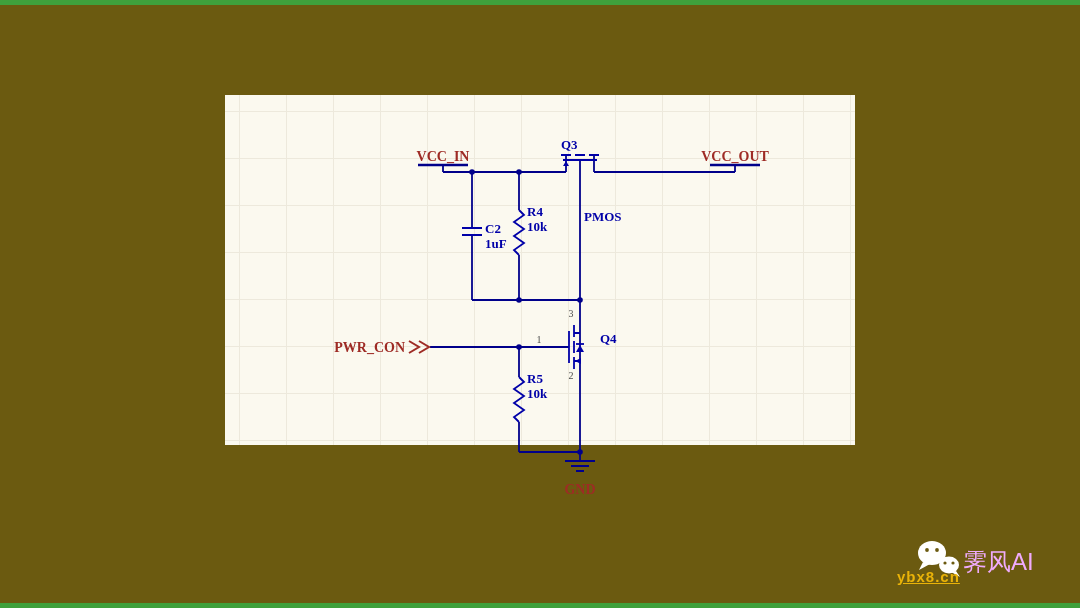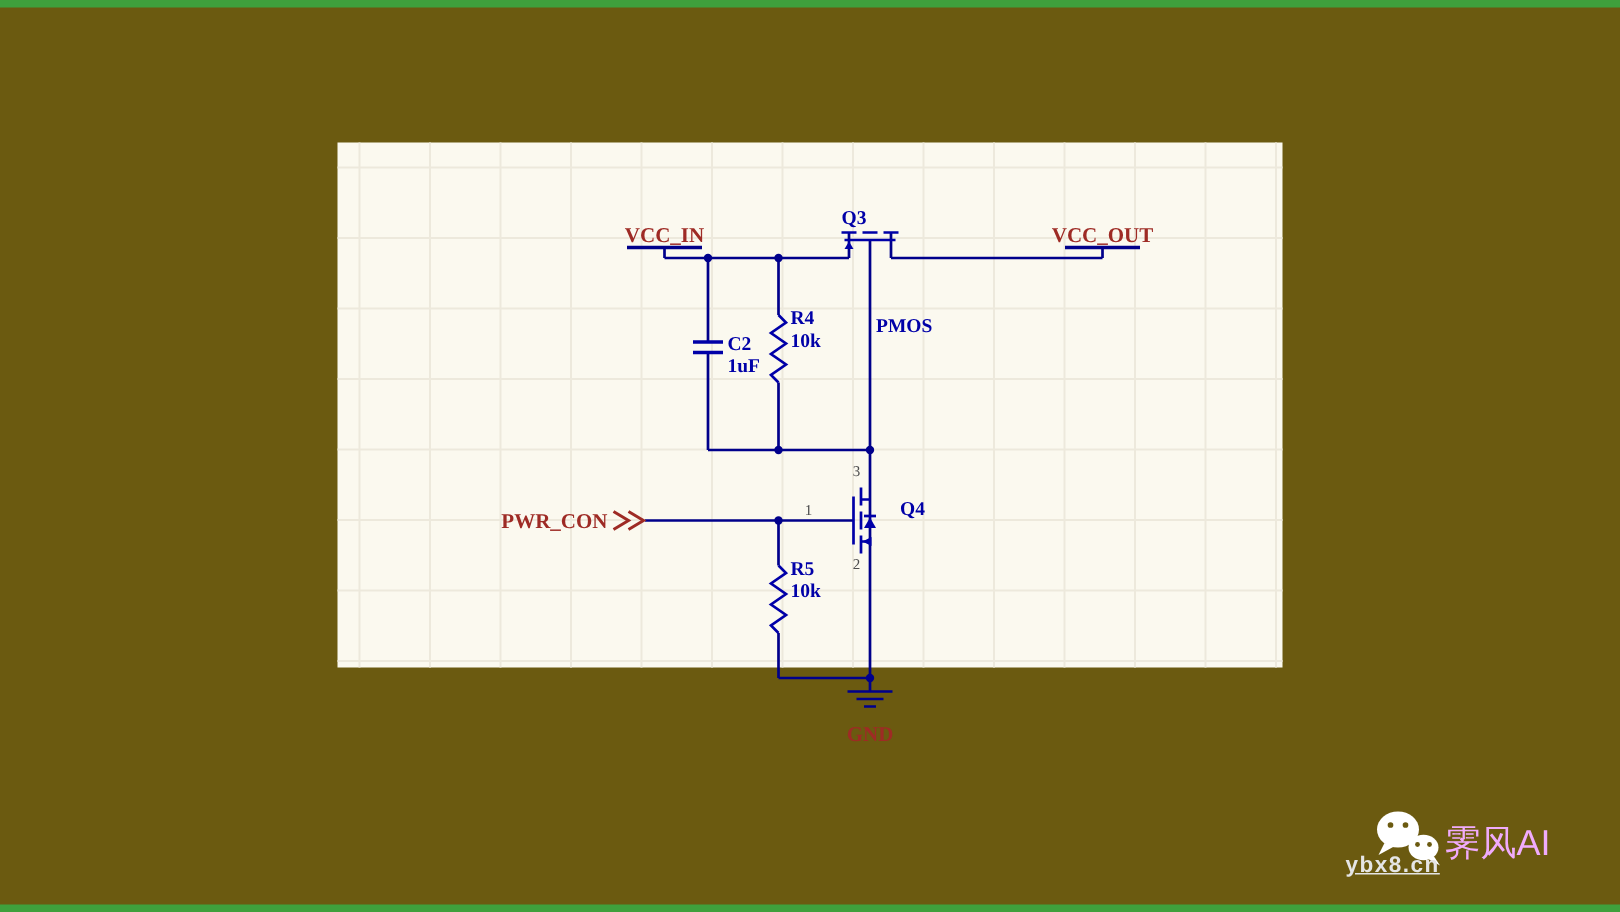--- a/index.html
+++ b/index.html
@@ -28,21 +28,21 @@
   .dot{fill:#00008B;stroke:none;}
   .port{stroke:#9E2B25;stroke-width:2;fill:none;}
   .t-net{fill:#9E2B25;font-family:"Liberation Serif",serif;font-size:14px;font-weight:600;}
   .t-comp{fill:#0000A8;font-family:"Liberation Serif",serif;font-size:13px;font-weight:600;}
   .t-pin{fill:#4d4d4d;font-family:"Liberation Serif",serif;font-size:10px;}
   .branding{position:absolute;left:897px;top:538px;width:160px;height:55px;color:#fff;}
   .wechat{position:absolute;left:18px;top:0;}
   .brand-name{position:absolute;left:66px;top:8px;font-size:24px;color:#f0abfc;white-space:nowrap;}
   .watermark{
     position:absolute;left:0;top:30px;font-size:15px;font-weight:bold;
-    color:#e5e5e5;text-decoration:underline;letter-spacing:1px;white-space:nowrap;
+    color:#eab308;text-decoration:underline;letter-spacing:1px;white-space:nowrap;
   }
 </style>
 </head>
 <body>
 
 <div class="strip strip-top"></div>
 <div class="strip strip-bottom"></div>
 
 <div class="schematic">
   <svg width="630" height="417" viewBox="0 0 630 417">

